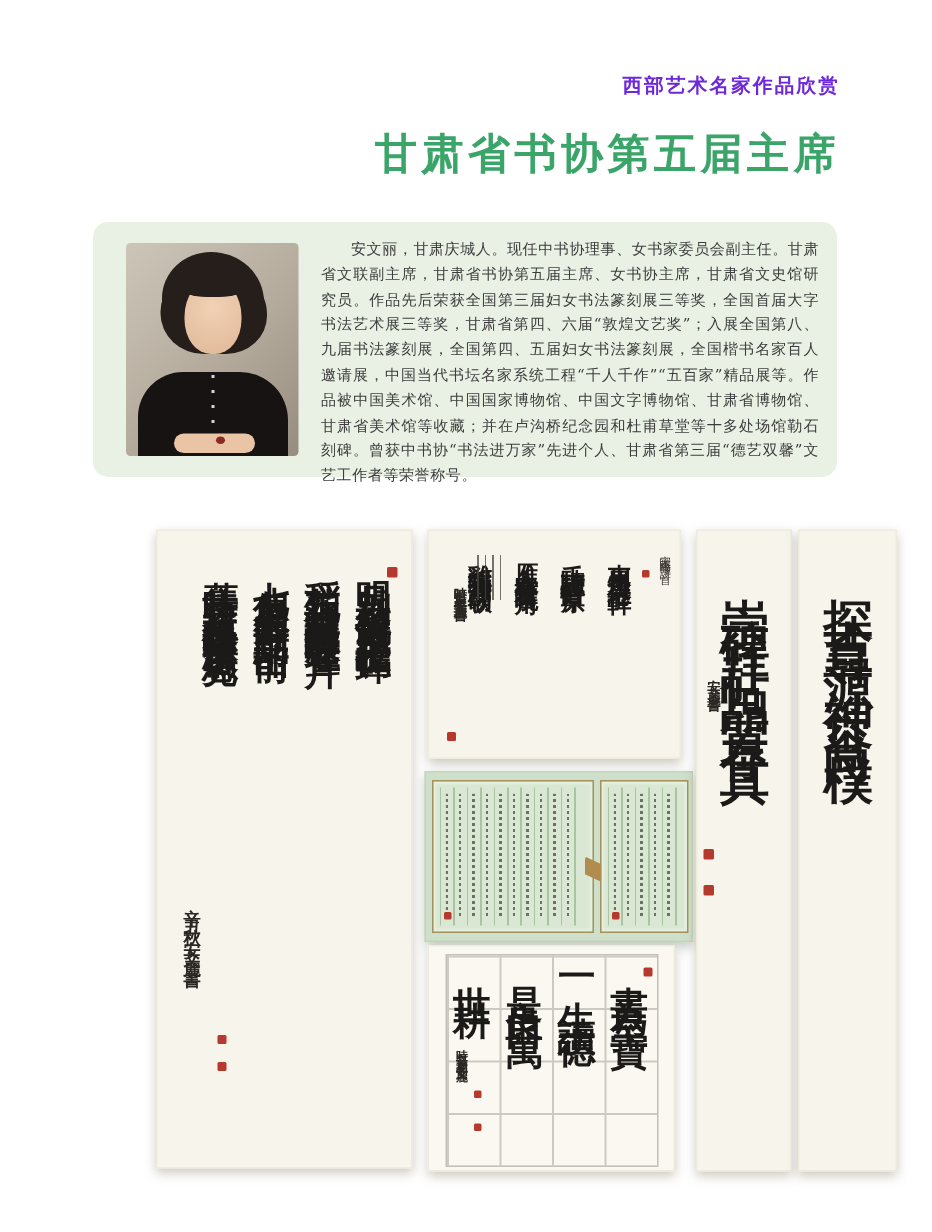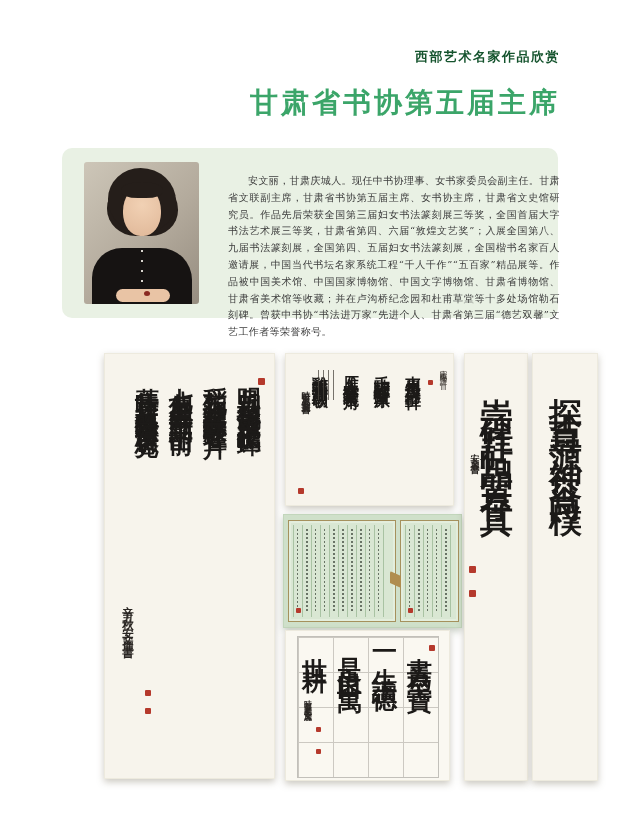--- a/index.html
+++ b/index.html
@@ -1,42 +1,42 @@
 <!DOCTYPE html>
 <html><head>
 <meta charset="utf-8">
 <style>
   html,body{margin:0;padding:0;background:#ffffff;}
   .page{position:relative;width:621px;height:821px;background:#ffffff;overflow:hidden;
         font-family:"DejaVu Serif", serif;}
 
   
   .eyebrow{position:absolute;top:48px;right:61px;font-family:"Liberation Sans",sans-serif;
-           font-size:13px;font-weight:700;color:#14532d;letter-spacing:1.5px;}
+           font-size:13px;font-weight:700;color:#6d28d9;letter-spacing:1.5px;}
   .title{position:absolute;top:84px;right:61px;margin:0;font-family:"Liberation Sans",sans-serif;
          font-size:28px;font-weight:800;color:#3ba569;letter-spacing:3px;}
 
   
   .bio{position:absolute;left:62px;top:148px;width:496px;height:170px;background:#e9f1e4;
        border-radius:10px;}
   .photo{position:absolute;left:22px;top:14px;width:115px;height:142px;border-radius:3px;
          background:linear-gradient(135deg,#cdc6b8 0%,#b3aa9c 55%,#968d80 100%);overflow:hidden;}
   .hair{position:absolute;top:6px;left:24px;width:68px;height:64px;background:#251e1a;
         border-radius:48% 52% 46% 50%;box-shadow:6px 8px 0 -4px #251e1a,-6px 9px 0 -5px #251e1a;}
   .face{position:absolute;top:24px;left:39px;width:38px;height:50px;
         background:radial-gradient(circle at 50% 38%,#f1d1b4 0%,#e2bb9c 85%);border-radius:50% 50% 46% 46%;}
   .fringe{position:absolute;top:20px;left:37px;width:42px;height:16px;background:#251e1a;
           border-radius:50% 50% 40% 40%;}
   .body{position:absolute;bottom:-8px;left:8px;width:100px;height:64px;background:#161312;
         border-radius:30px 32px 0 0;}
   .button-line{position:absolute;bottom:8px;left:57px;width:2px;height:46px;
         background:repeating-linear-gradient(180deg,#d8d4cd 0 2px,transparent 2px 10px);}
   .hands{position:absolute;bottom:2px;left:32px;width:54px;height:13px;background:#e9c4a5;border-radius:8px;}
   .bracelet{position:absolute;bottom:8px;left:60px;width:6px;height:5px;background:#8a2a22;border-radius:50%;}
-  .bio-text{position:absolute;left:150px;top:9px;width:332px;margin:16px;font-size:10px;line-height:16.8px;
+  .bio-text{position:absolute;left:150px;top:9px;width:332px;margin:2px;font-size:10px;line-height:16.8px;
             color:#3c3c3c;text-align:justify;text-indent:2em;letter-spacing:.4px;}
 
   
   .paper{position:absolute;background:#f7f4ec;border:1px solid #edeade;
          box-shadow:0 3px 7px rgba(120,112,92,.38);}
   .vtext{writing-mode:vertical-rl;text-orientation:upright;white-space:pre-line;color:#1c1a18;}
 
   .scroll-art{left:64px;top:337px;width:169px;height:424px;}
   .scroll-main{position:absolute;top:14px;right:8px;height:396px;font-size:24px;line-height:34px;
                letter-spacing:4px;font-weight:700;}

